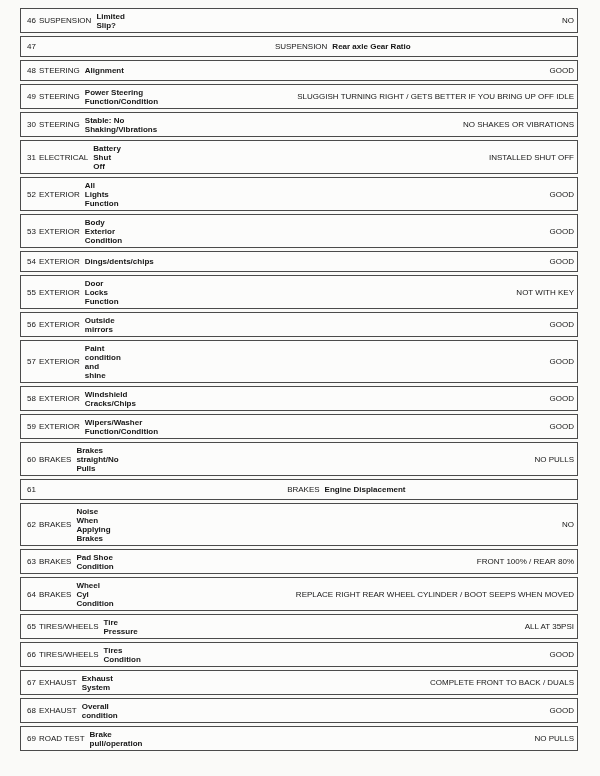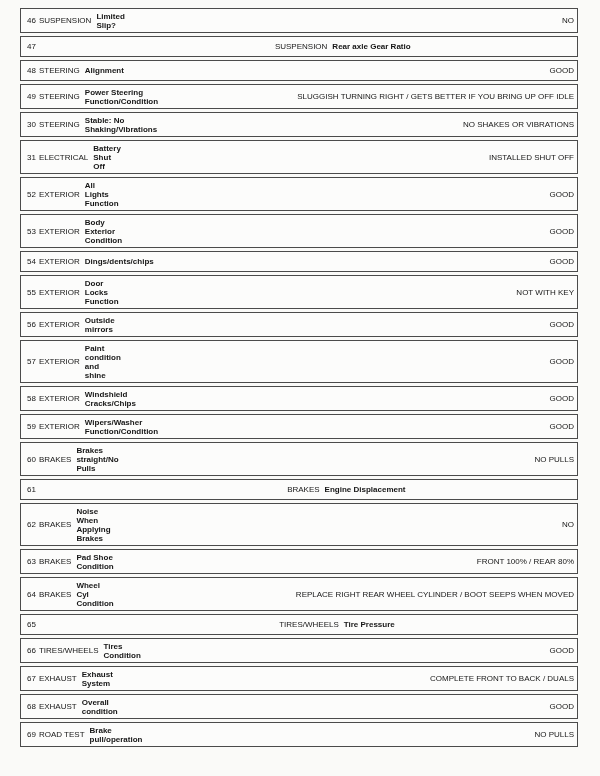--- a/index.html
+++ b/index.html
@@ -191,20 +191,21 @@
     <div class="cell num">64</div>
     <div class="cell cat">BRAKES</div>
     <div class="cell item">Wheel Cyl Condition</div>
     <div class="cell val">REPLACE RIGHT REAR WHEEL CYLINDER / BOOT SEEPS WHEN MOVED</div>
   </div>
 
   <div class="row">
     <div class="cell num">65</div>
     <div class="cell cat">TIRES/WHEELS</div>
     <div class="cell item">Tire Pressure</div>
+    <div class="cell val">ALL AT 35PSI</div>
   </div>
 
   <div class="row">
     <div class="cell num">66</div>
     <div class="cell cat">TIRES/WHEELS</div>
     <div class="cell item">Tires Condition</div>
     <div class="cell val">GOOD</div>
   </div>
 
   <div class="row">

